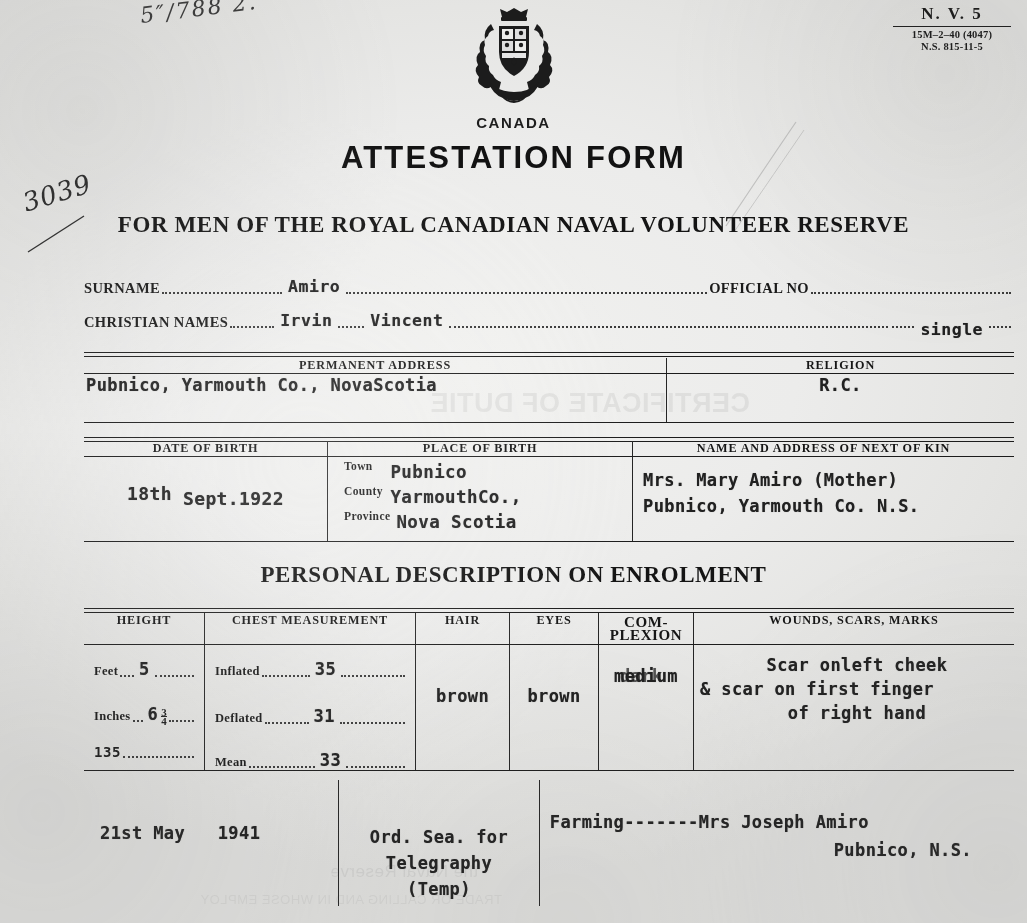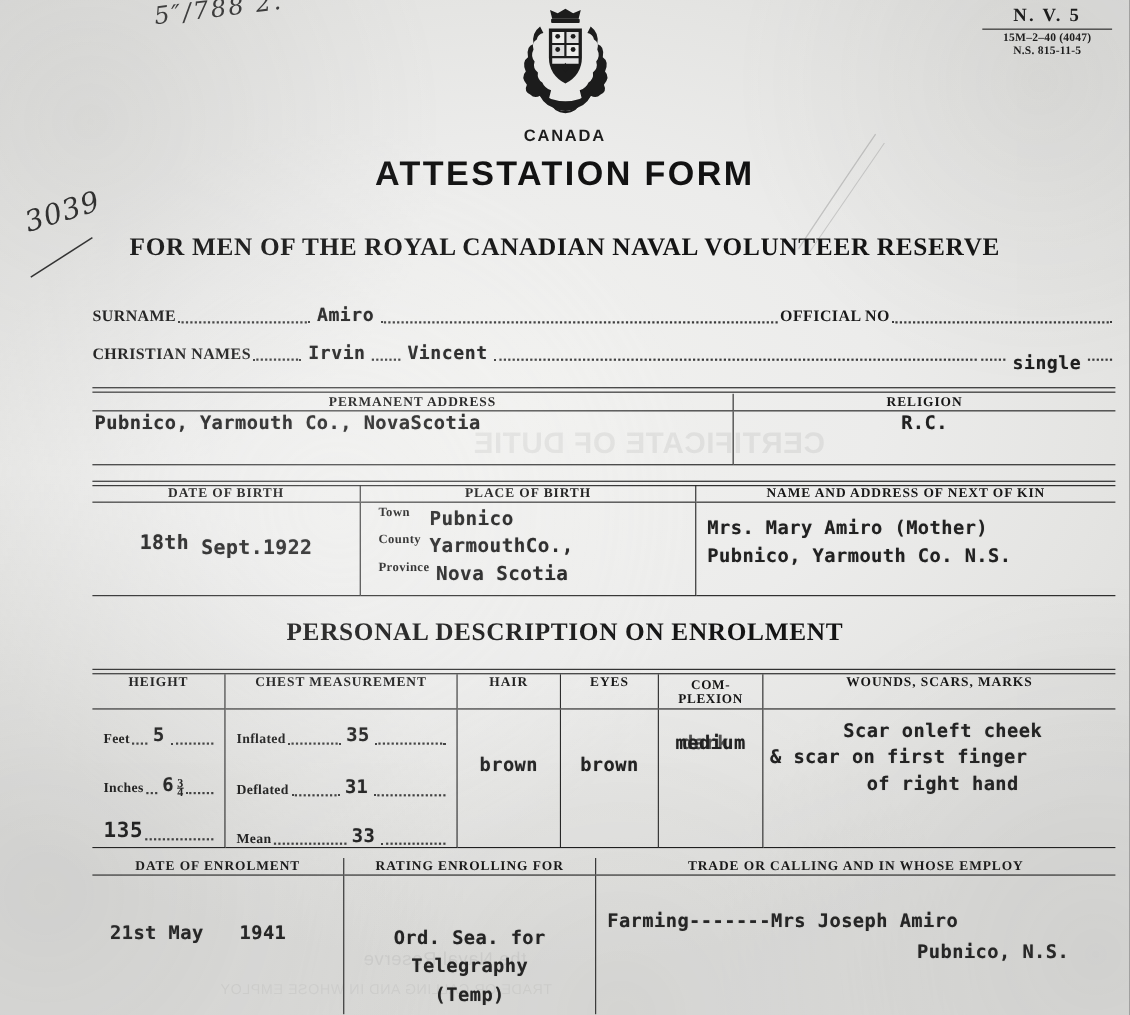--- a/index.html
+++ b/index.html
@@ -174,21 +174,21 @@
   .hdr-cell {
     text-align: center;
     font-family: "Liberation Serif", serif;
     font-weight: bold;
     font-size: 12.2px;
     letter-spacing: .85px;
     color: #161616;
     padding: 7px 2px 6px;
     border-bottom: 1.9px solid #1c1c1c;
   }
-  .hdr-cell.two-line { font-size: 12px; line-height: 12.5px; letter-spacing: .6px; padding-top: 3px; padding-bottom: 3px;}
+  .hdr-cell.two-line { font-size: 15px; line-height: 12.5px; letter-spacing: .6px; padding-top: 3px; padding-bottom: 3px;}
   .vline { border-left: 1.5px solid #252525; }
   .body-cell { padding: 8px 6px 10px; }
   .bottom-rule { border-bottom: 1.7px solid #1c1c1c; }
 
   .celltext {
     font-family: "DejaVu Sans Mono", "Liberation Mono", monospace;
     font-weight: bold;
     font-size: 17px;
     letter-spacing: .4px;
     color: #212121;
@@ -235,21 +235,21 @@
   }
   .meas .mdot.g { flex: 1 1 auto; }
   .meas .mval {
     font-family: "DejaVu Sans Mono", "Liberation Mono", monospace;
     font-weight: bold; font-size: 17px; color: #1f1f1f;
     padding: 0 3px 0; letter-spacing: .4px;
     text-shadow: 0 0 .7px rgba(35,35,35,.5);
   }
   .weight {
     font-family: "DejaVu Sans Mono", "Liberation Mono", monospace;
-    font-weight: bold; font-size: 19px; color: #1b1b1b;
+    font-weight: bold; font-size: 14px; color: #1b1b1b;
     letter-spacing: .6px;
   }
   .frac { display: inline-block; font-size: 11px; line-height: 8px; vertical-align: top; text-align: center; position: relative; top: 1px; }
   .frac i { display: block; font-style: normal; }
   .frac .bar { border-top: 1.4px solid #1f1f1f; }
 
   
   .overstrike { position: relative; display: inline-block; }
   .overstrike .a { position: relative; z-index: 2; }
   .overstrike .b {
@@ -488,25 +488,20 @@
           <div>&amp; scar on first finger</div>
           <div style="text-align:center;">of right hand</div>
         </div>
       </td>
     </tr>
   </tbody>
     </table>
 
   <table class="tbl" style="top:780px;">
     <tbody>
-        <tr>
-      <td class="hdr-cell" style="width:228px;">DATE OF ENROLMENT</td>
-      <td class="hdr-cell vline" style="width:228px;">RATING ENROLLING FOR</td>
-      <td class="hdr-cell vline">TRADE OR CALLING AND IN WHOSE EMPLOY</td>
-    </tr>
     <tr>
       <td class="body-cell" style="height:126px;">
         <div class="celltext" style="margin-top:42px; padding-left:16px;">
           <span>21st May</span>
           <span style="padding-left:22px;">1941</span>
         </div>
       </td>
       <td class="body-cell vline ctr">
         <div class="celltext" style="margin-top:44px; line-height:26px;">
           <div>Ord. Sea. for</div>

